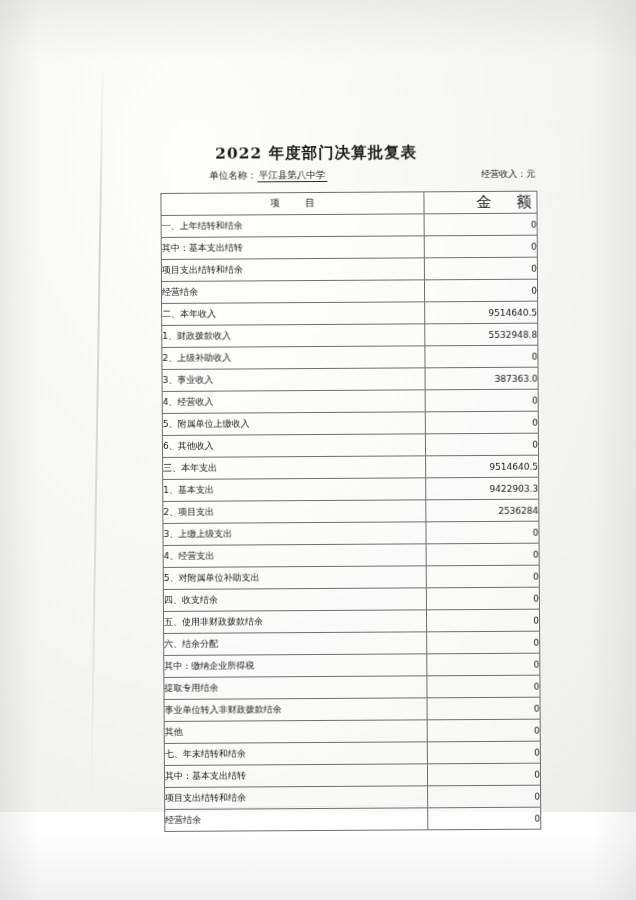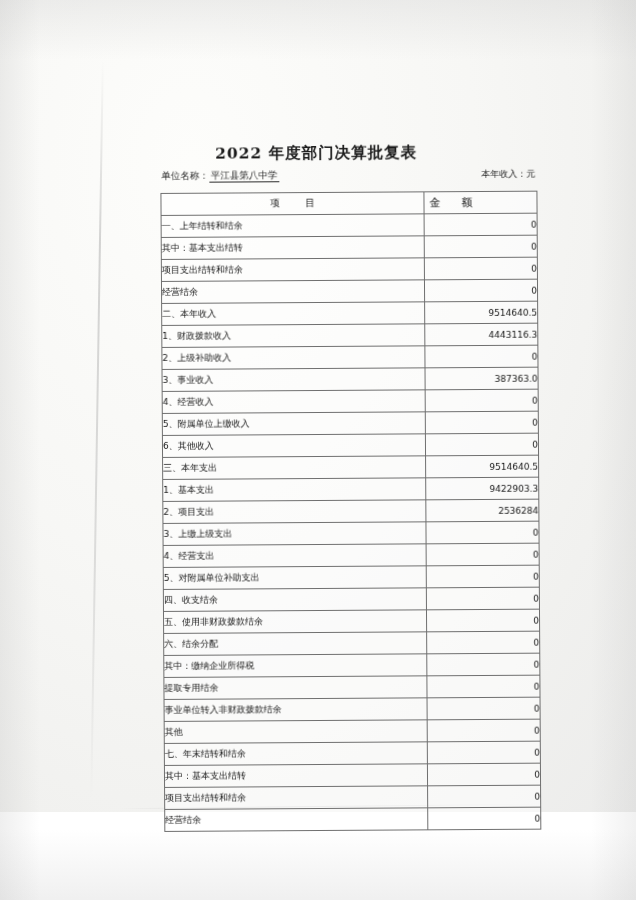--- a/index.html
+++ b/index.html
@@ -89,21 +89,21 @@
     left: 163px;
     top: 169px;
     width: 374px;
     display: flex;
     justify-content: space-between;
     align-items: flex-end;
     font-size: 9.5px;
     color: #1c1c1c;
     font-family: "DejaVu Sans", sans-serif;
   }
-  #meta-left { white-space: nowrap; }
+  #meta-left { white-space: nowrap; margin-left: 48px; }
   #unit-name-value {
     border-bottom: 1px solid #2a2a2a;
     padding: 0 2px 1px 2px;
   }
   #meta-right { white-space: nowrap; font-size: 9px; }
 
   
   #budget-table {
     position: absolute;
     left: 162px;
@@ -127,24 +127,24 @@
     font-weight: normal;
     vertical-align: middle;
   }
   #budget-table th.head-item {
     text-align: center;
     letter-spacing: 8px;
     text-indent: 8px;
     font-size: 9.5px;
   }
   #budget-table th.head-amt {
-    text-align: left;
+    text-align: right;
     letter-spacing: 5px;
     text-indent: 5px;
-    font-size: 11px;
+    font-size: 15px;
   }
   td.item {
     text-align: left;
     white-space: nowrap;
     overflow: hidden;
   }
   td.amount {
     text-align: right;
     padding-right: 6px;
     white-space: nowrap;
@@ -170,21 +170,21 @@
   <div id="crease-bottom"></div>
 
   <div id="doc" class="blur">
 
     <div id="doc-title">2022 年度部门决算批复表</div>
 
     <div id="meta-row">
       <div id="meta-left">
         <span>单位名称：</span><span id="unit-name-value">平江县第八中学</span>
       </div>
-      <div id="meta-right">本年收入：元</div>
+      <div id="meta-right">经营收入：元</div>
     </div>
 
     <table id="budget-table">
       <colgroup>
         <col class="c-item">
         <col class="c-amt">
       </colgroup>
       <thead>
         <tr>
           <th class="head-item">项　目</th>
@@ -207,21 +207,21 @@
           <tr>
             <td class="item lvl2">经营结余</td>
             <td class="amount">0</td>
           </tr>
           <tr>
             <td class="item lvl0">二、本年收入</td>
             <td class="amount">9514640.5</td>
           </tr>
           <tr>
             <td class="item lvl1">1、财政拨款收入</td>
-            <td class="amount">4443116.3</td>
+            <td class="amount">5532948.8</td>
           </tr>
           <tr>
             <td class="item lvl1">2、上级补助收入</td>
             <td class="amount">0</td>
           </tr>
           <tr>
             <td class="item lvl1">3、事业收入</td>
             <td class="amount">387363.0</td>
           </tr>
           <tr>

